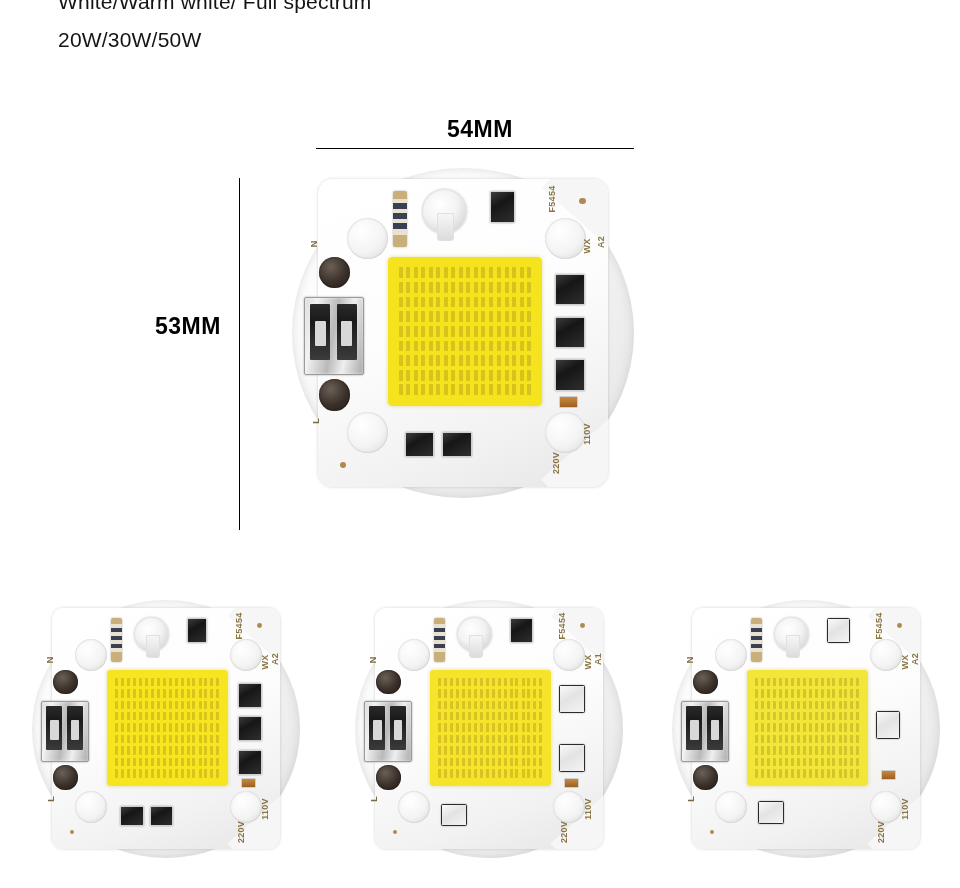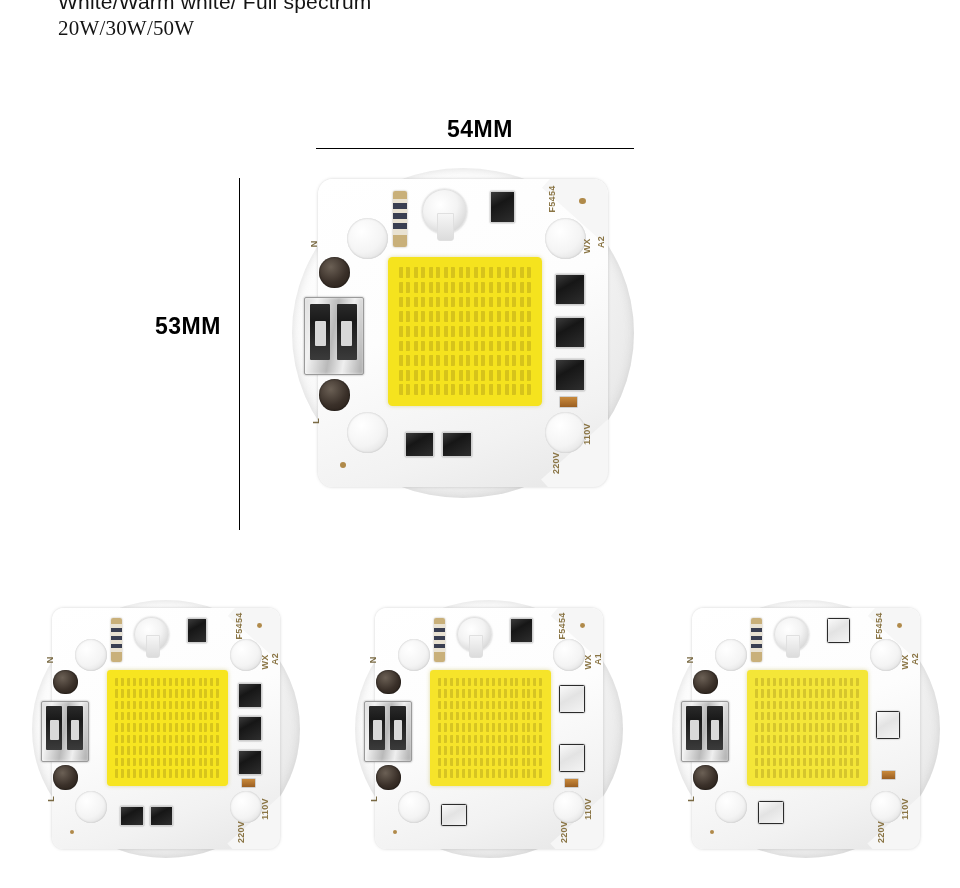--- a/index.html
+++ b/index.html
@@ -21,21 +21,21 @@
     position: absolute;
     left: 58px;
     font-size: 21px;
     line-height: 26px;
     font-weight: 400;
     color: #141414;
     white-space: nowrap;
     letter-spacing: 0.2px;
   }
   #spec-line-1 { top: -11px; }
-  #spec-line-2 { top: 15px; font-family: Liberation Serif, serif; }
+  #spec-line-2 { top: 27px; }
 
   
   .dim-label {
     position: absolute;
     font-size: 23px;
     font-weight: 700;
     color: #000;
     letter-spacing: 0.5px;
     white-space: nowrap;
   }

